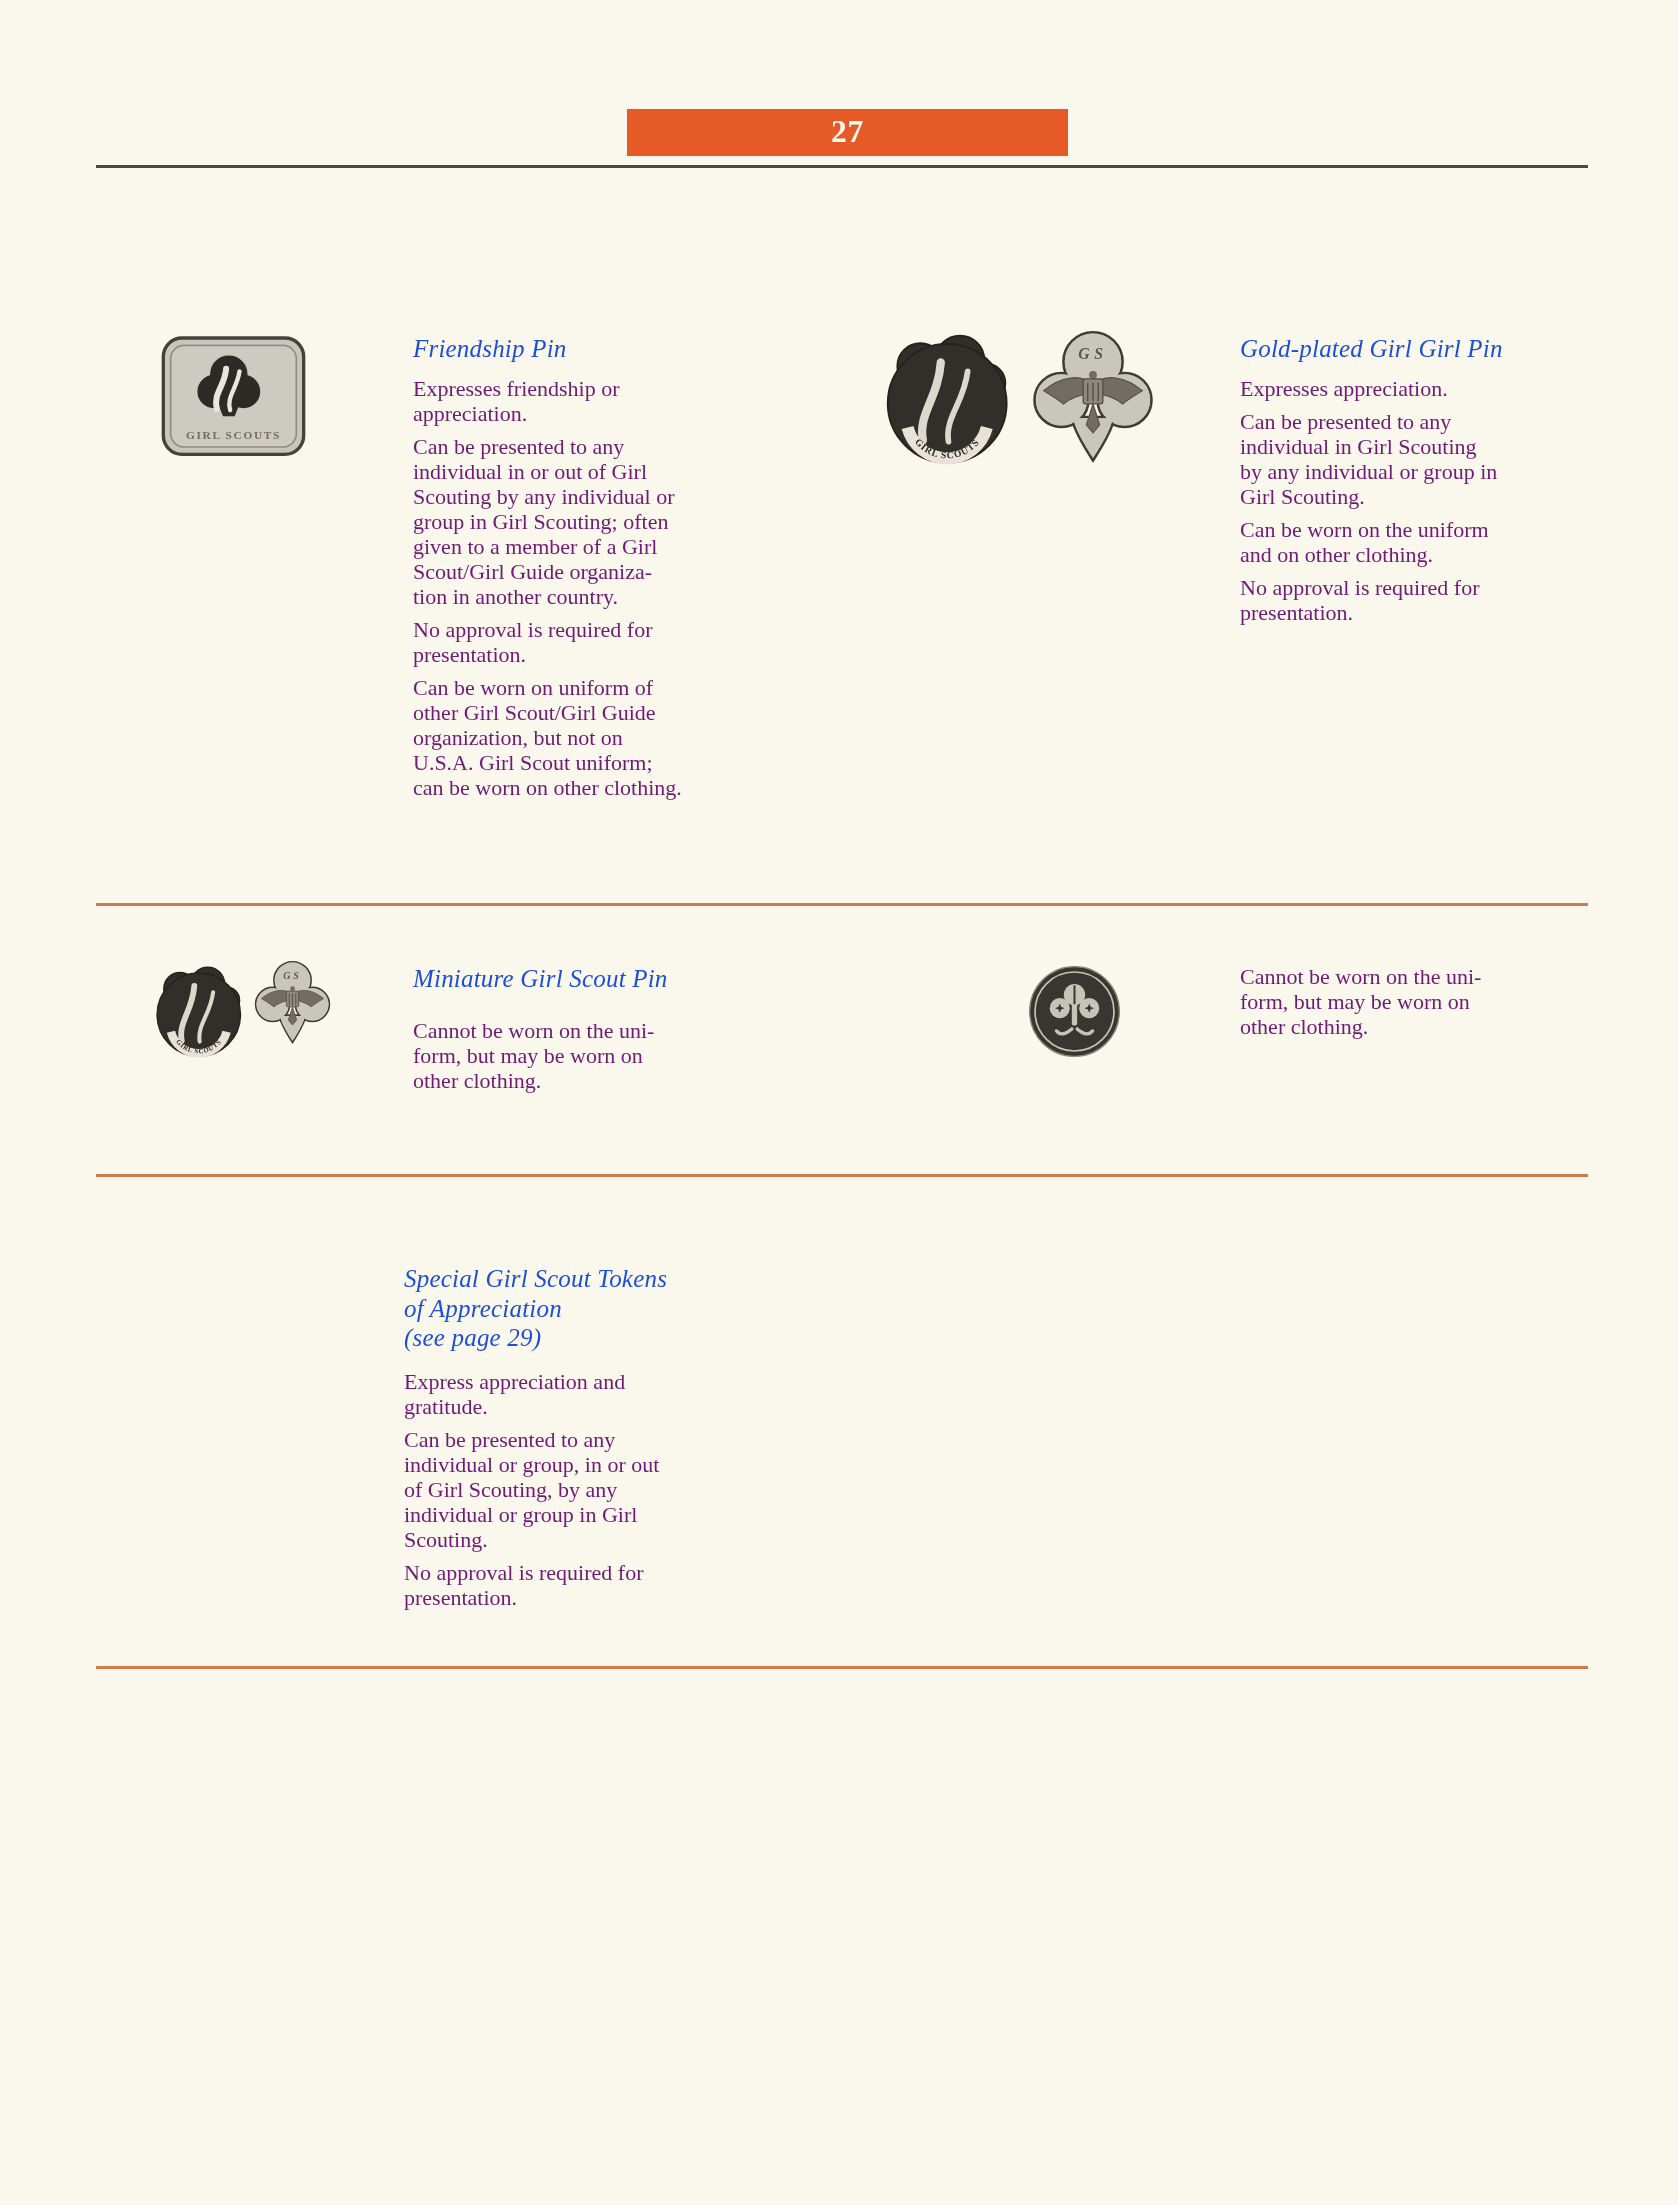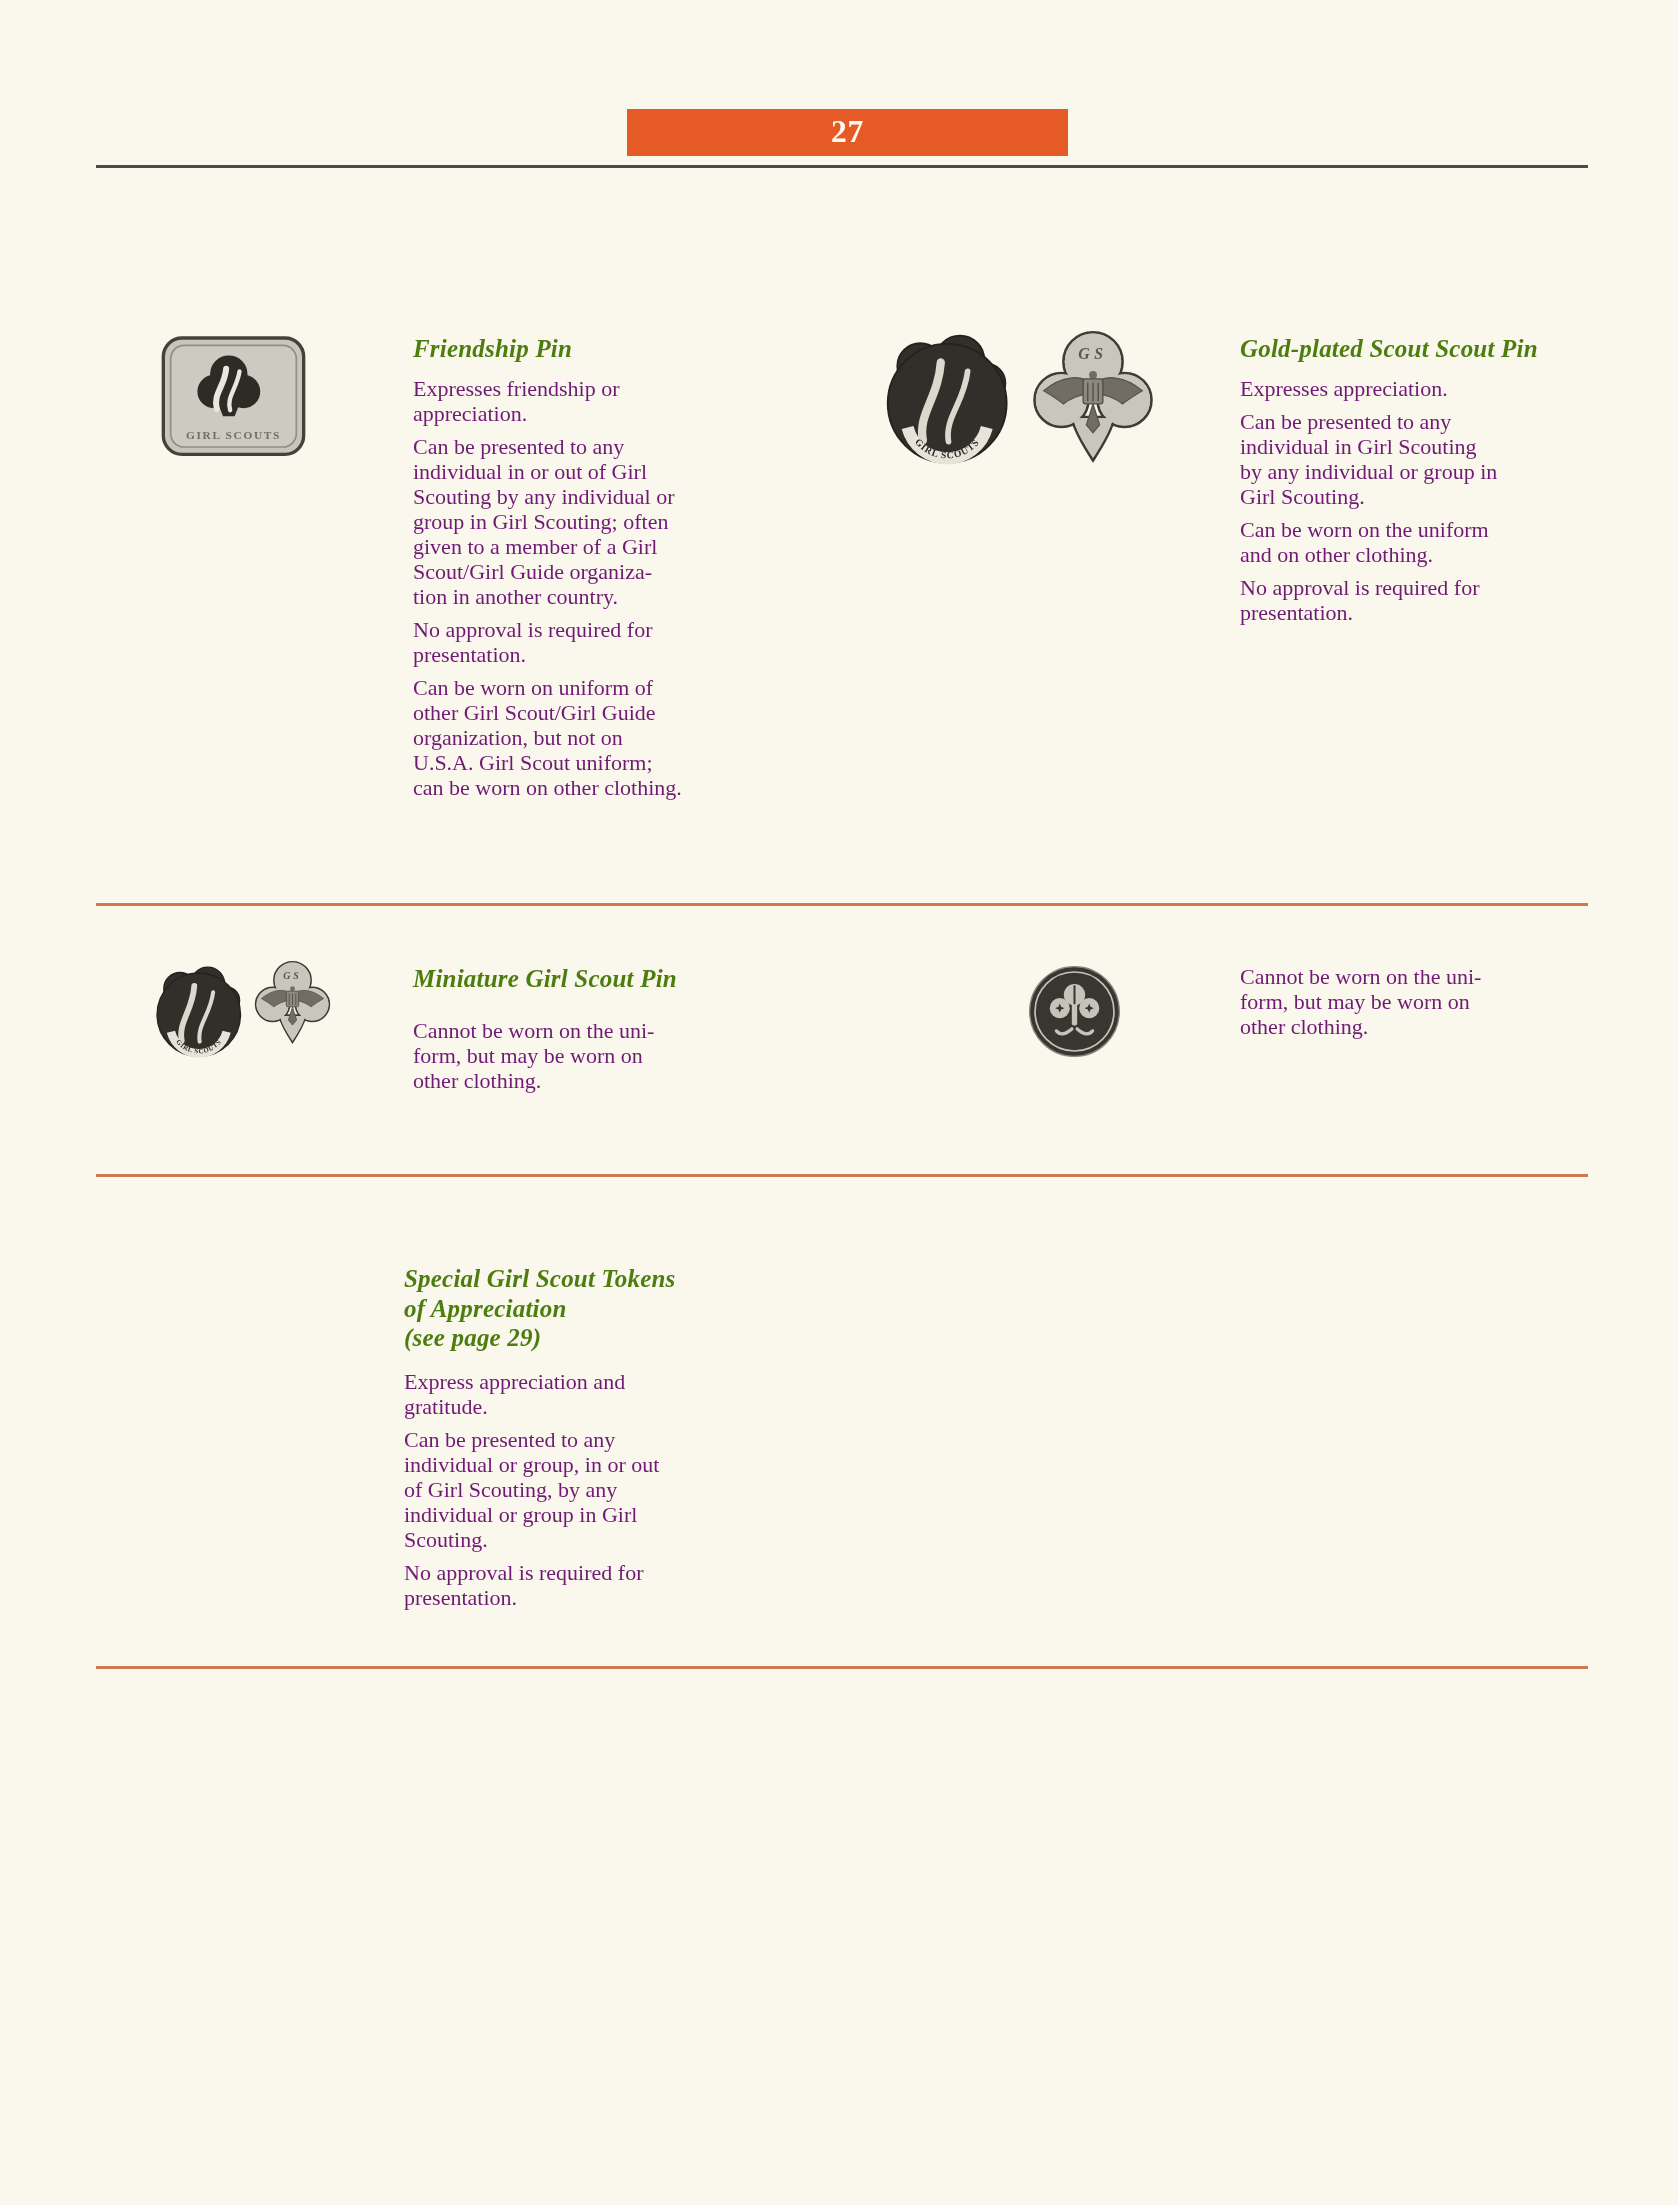--- a/index.html
+++ b/index.html
@@ -39,24 +39,24 @@
     background:#cd7a4c;
   }
   .sep-1{top:903px;}
   .sep-2{top:1174px;}
   .sep-3{top:1666px;}
   .col{
     position:absolute;
     width:352px;
   }
   .sec-title{
-    color:#4d7c0f;
+    color:#1d4ed8;
     font-size:25px;
     line-height:29.5px;
-    font-weight:bold;
+    font-weight:normal;
     font-style:italic;
     letter-spacing:0.2px;
   }
   .title-gap-sm{margin-bottom:12px;}
   .title-gap-md{margin-bottom:24px;}
   .title-gap-row3{margin-bottom:16px;}
   .para{
     color:#701a75;
     font-size:22px;
     line-height:25px;
@@ -138,21 +138,21 @@
         <rect x="90" y="80" width="30" height="38" rx="4" fill="#8d897f" stroke="#504d46" stroke-width="2"></rect>
         <line x1="97" y1="86" x2="97" y2="114" stroke="#504d46" stroke-width="2"></line>
         <line x1="105" y1="86" x2="105" y2="114" stroke="#504d46" stroke-width="2"></line>
         <line x1="113" y1="86" x2="113" y2="114" stroke="#504d46" stroke-width="2"></line>
         <path d="M105,118 L95,150 L105,162 L115,150 Z" fill="#716d64" stroke="#57544d" stroke-width="2"></path>
       </svg>
     </div>
   </div>
 
   <div class="col" style="left:1240px;top:334px;">
-    <div class="sec-title title-gap-sm">Gold-plated Scout Scout Pin</div>
+    <div class="sec-title title-gap-sm">Gold-plated Girl Girl Pin</div>
     <p class="para">Expresses appreciation.</p>
     <p class="para">Can be presented to any<br>individual in Girl Scouting<br>by any individual or group in<br>Girl Scouting.</p>
     <p class="para">Can be worn on the uniform<br>and on other clothing.</p>
     <p class="para">No approval is required for<br>presentation.</p>
   </div>
 
   <div class="separator sep-1"></div>
 
   <div class="pin-group" style="left:153px;top:955px;">
     <div class="pin" style="position:relative;width:92px;height:96px;margin-top:9.4px;margin-right:4px;">

